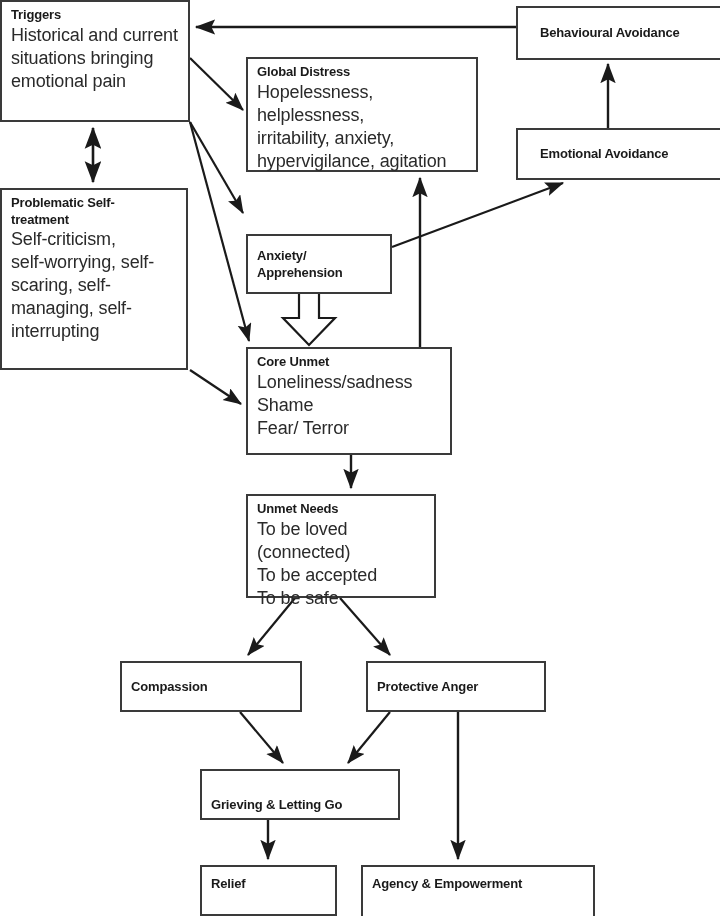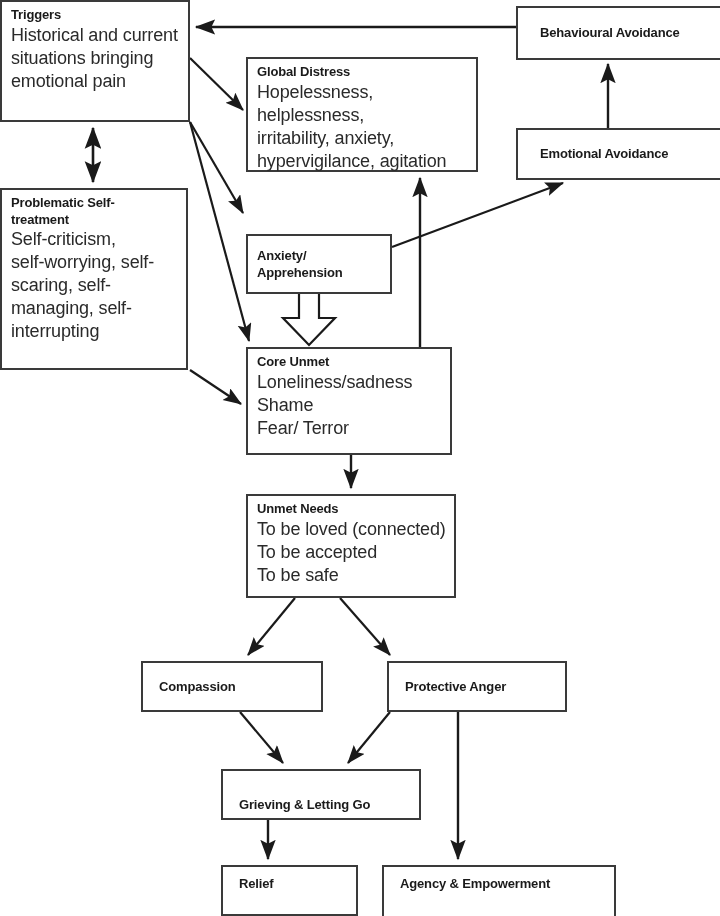--- a/index.html
+++ b/index.html
@@ -41,21 +41,21 @@
     letter-spacing: -0.15px;
     white-space: pre-line;
   }
   .node-body {
     font-size: 18px;
     line-height: 1.28;
     color: #2a2a2a;
     letter-spacing: -0.15px;
     white-space: pre-line;
   }
-  .pad-left-more { padding-left: 16px; margin-left: 21px; }
+  .pad-left-more { padding-left: 9px; }
   .pad-left-big { padding-left: 22px; }
 </style>
 </head>
 <body>
 
 <div id="diagram-root">
 
   <svg class="flow" viewBox="0 0 720 916">
     <defs>
       <marker id="arrowhead" markerWidth="9" markerHeight="9" refX="8" refY="3.2" orient="auto" markerUnits="strokeWidth">
@@ -172,21 +172,21 @@
 Apprehension</div>
   </div>
 
   <div class="node-box" style="left:246px; top:347px; width:206px; height:108px;">
     <div class="node-title">Core Unmet</div>
     <div class="node-body">Loneliness/sadness
 Shame
 Fear/ Terror</div>
   </div>
 
-  <div class="node-box" style="left:246px; top:494px; width:210px; height:104px;">
+  <div class="node-box" style="left:246px; top:494px; width:190px; height:104px;">
     <div class="node-title">Unmet Needs</div>
     <div class="node-body">To be loved (connected)
 To be accepted
 To be safe</div>
   </div>
 
   <div class="node-box pad-left-more" style="left:120px; top:661px; width:182px; height:51px; display:flex; align-items:center;">
     <div class="node-title">Compassion</div>
   </div>
 

